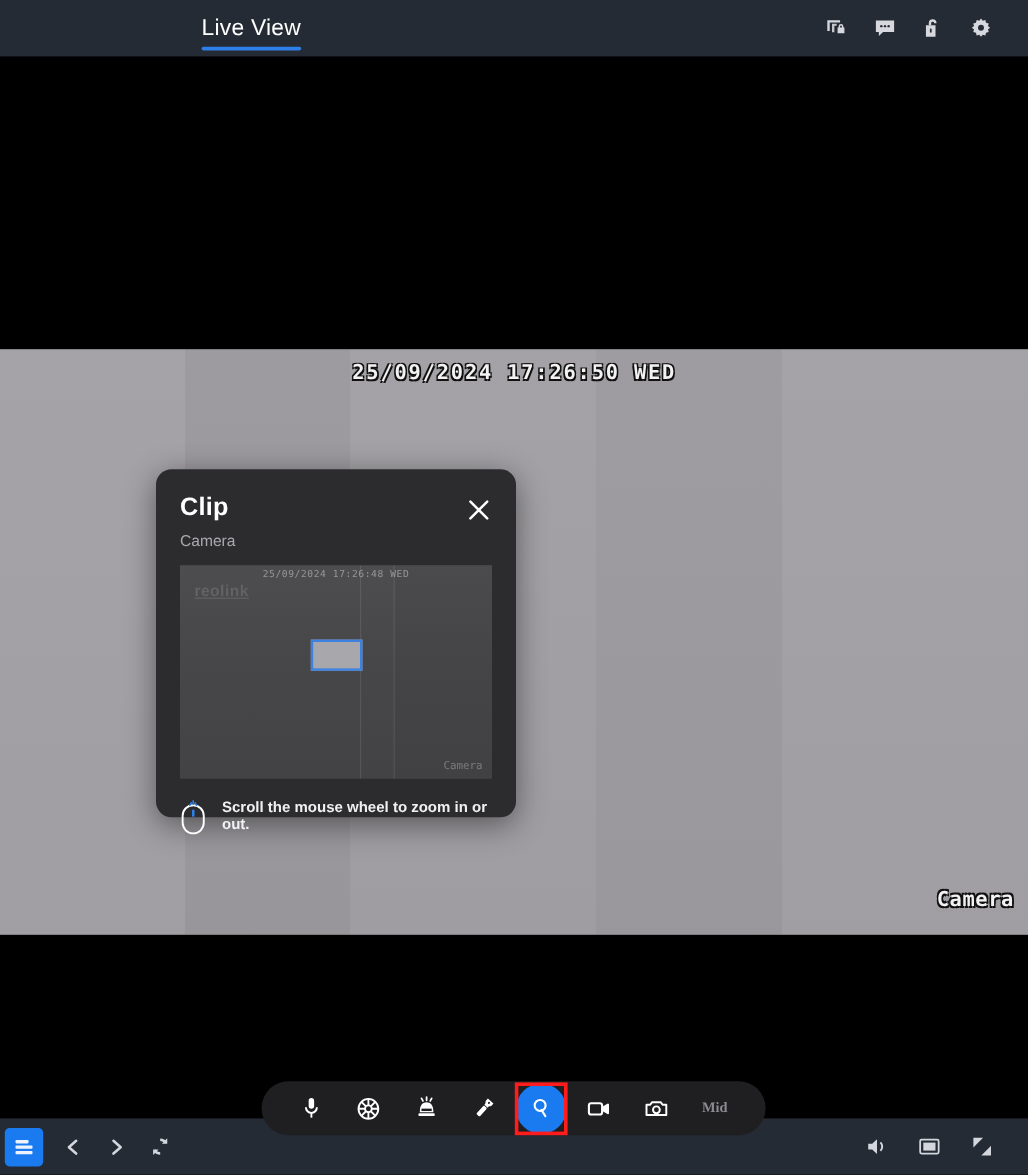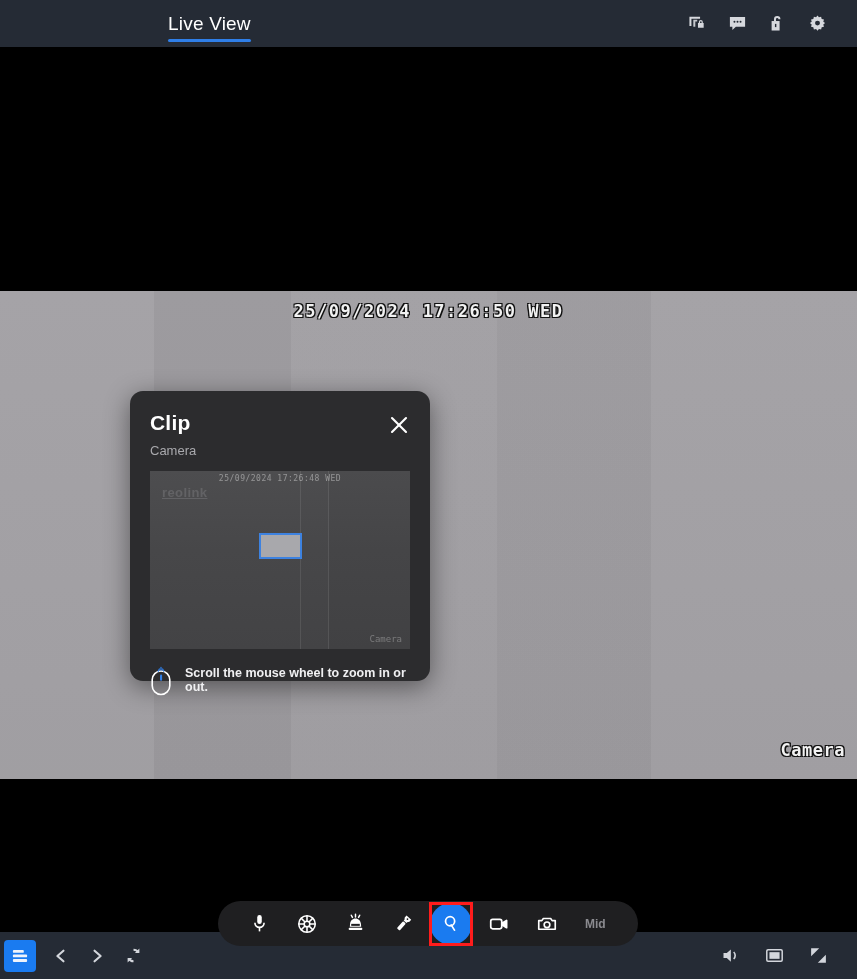--- a/index.html
+++ b/index.html
@@ -100,21 +100,21 @@
     background: #a8a8ac; border: 2px solid #3d82e0; cursor: move;
   }
   .dlg-hint { display: flex; align-items: flex-start; gap: 13px; margin-top: 17px; }
   .mouse-ico { width: 22px; height: 30px; flex: none; }
   .dlg-hint-text { font-size: 12.5px; font-weight: bold; color: #f0f0f2; }
 
   
   .toolbar {
     position: absolute; left: 218px; top: 808px; width: 420px; height: 45px;
     background: #1f1f21; border-radius: 23px; z-index: 9;
-    display: flex; align-items: center;
+    display: flex; align-items: center; font-family: Liberation Serif, serif;
   }
   .tb-item {
     width: 48px; height: 45px; display: flex; align-items: center; justify-content: center;
     cursor: pointer; position: relative;
   }
   .tb-item:first-child { margin-left: 17px; }
   .tb-item svg { display: block; }
   .tb-mid { margin-left: 14px; font-size: 12px; font-weight: bold; color: #8b8b90; cursor: pointer; }
   .tb-item.selected { }
   .tb-sel-ring {

